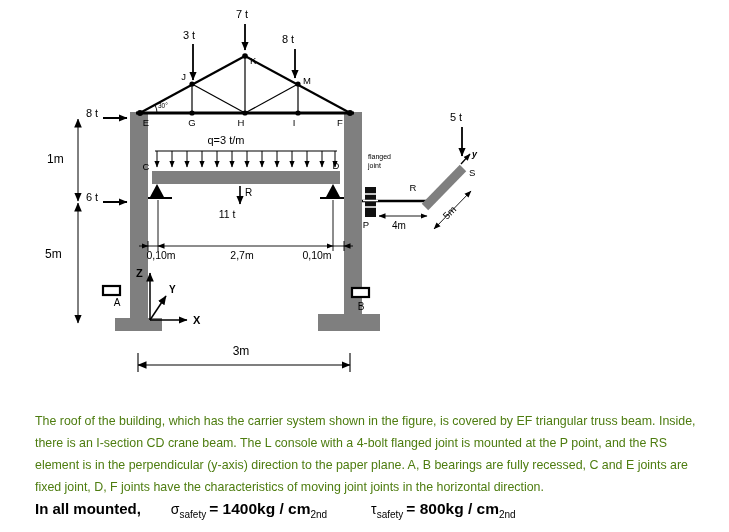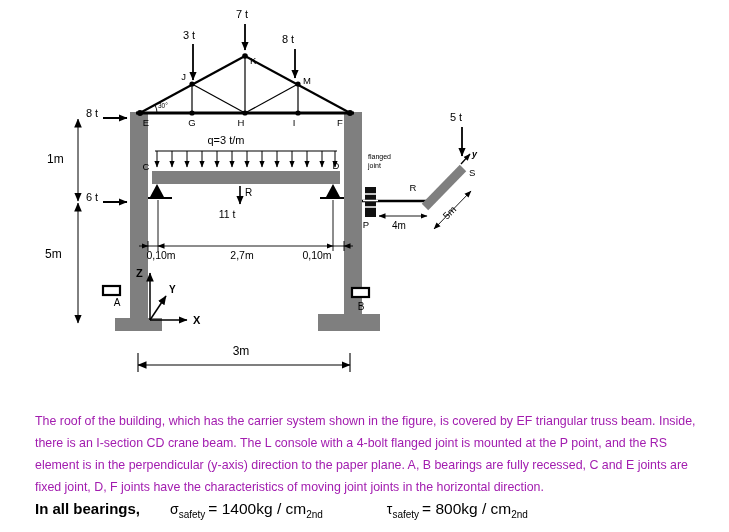--- a/index.html
+++ b/index.html
@@ -7,31 +7,31 @@
     width:729px;height:532px;background:#fff;color:#000;
     font-family:"Liberation Sans",sans-serif;
     position:relative;overflow:hidden;
   }
   .page{position:absolute;inset:0;background:#fff}
   .diagram{position:absolute;top:0;left:0}
   svg{font-family:"Liberation Sans",sans-serif}
   svg text{fill:#000}
   .desc{
     position:absolute;left:35px;top:399px;width:676px;
-    font-size:12.4px;line-height:21.8px;color:#a21caf;
+    font-size:12.4px;line-height:21.8px;color:#4d7c0f;
   }
   .formula{
     position:absolute;left:35px;top:500px;white-space:nowrap;
   }
   .f-prefix{font-weight:700;font-size:15px}
   .f-group{margin-left:30px}
-  .f-group.tau{margin-left:64px}
+  .f-group.tau{margin-left:44px}
   .f-sym{font-size:14px}
   .f-sub{font-size:10px;vertical-align:-4px}
-  .f-val{font-size:15.5px;font-weight:400;margin-left:3px}
+  .f-val{font-size:15.5px;font-weight:700;margin-left:3px}
 </style>
 </head>
 <body>
 
 <div class="page">
 
   <svg class="diagram" width="729" height="395" viewBox="0 0 729 395">
     <defs>
       <marker id="arr" markerUnits="userSpaceOnUse" markerWidth="10" markerHeight="10" refX="8.5" refY="5" orient="auto">
         <path d="M0,1.2 L9,5 L0,8.8 Z" fill="#000"></path>
@@ -222,16 +222,16 @@
 
     <g stroke="#000" stroke-width="0.9">
       <line x1="434" y1="229" x2="471" y2="191" marker-start="url(#arrqB)" marker-end="url(#arrq)"></line>
     </g>
     <text x="452" y="215" text-anchor="middle" font-size="10" transform="rotate(-45 452 215)">5m</text>
   </svg>
 
   <p class="desc">The roof of the building, which has the carrier system shown in the figure, is covered by EF triangular truss beam. Inside, there is an I-section CD crane beam. The L console with a 4-bolt flanged joint is mounted at the P point, and the RS element is in the perpendicular (y-axis) direction to the paper plane. A, B bearings are fully recessed, C and E joints are fixed joint, D, F joints have the characteristics of moving joint joints in the horizontal direction.</p>
 
   <div class="formula">
-    <span class="f-prefix">In all bearings,</span><span class="f-group"><span class="f-sym">σ</span><span class="f-sub">safety</span><span class="f-val">= 1400kg / cm</span><span class="f-sub">2nd</span></span><span class="f-group tau"><span class="f-sym">τ</span><span class="f-sub">safety</span><span class="f-val">= 800kg / cm</span><span class="f-sub">2nd</span></span>
+    <span class="f-prefix">In all mounted,</span><span class="f-group"><span class="f-sym">σ</span><span class="f-sub">safety</span><span class="f-val">= 1400kg / cm</span><span class="f-sub">2nd</span></span><span class="f-group tau"><span class="f-sym">τ</span><span class="f-sub">safety</span><span class="f-val">= 800kg / cm</span><span class="f-sub">2nd</span></span>
   </div>
 
 </div>
 
 </body></html>

